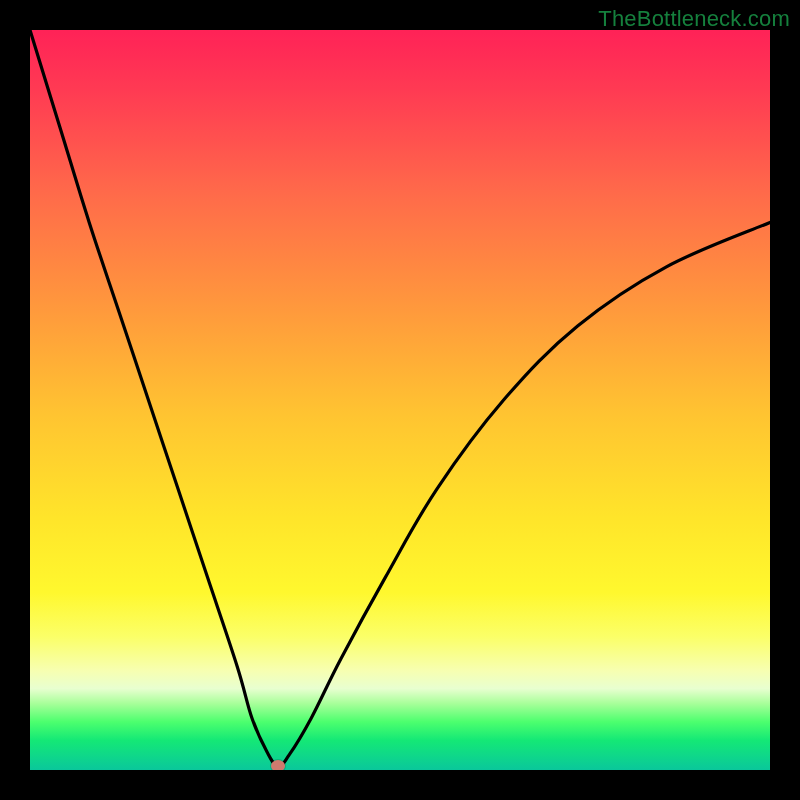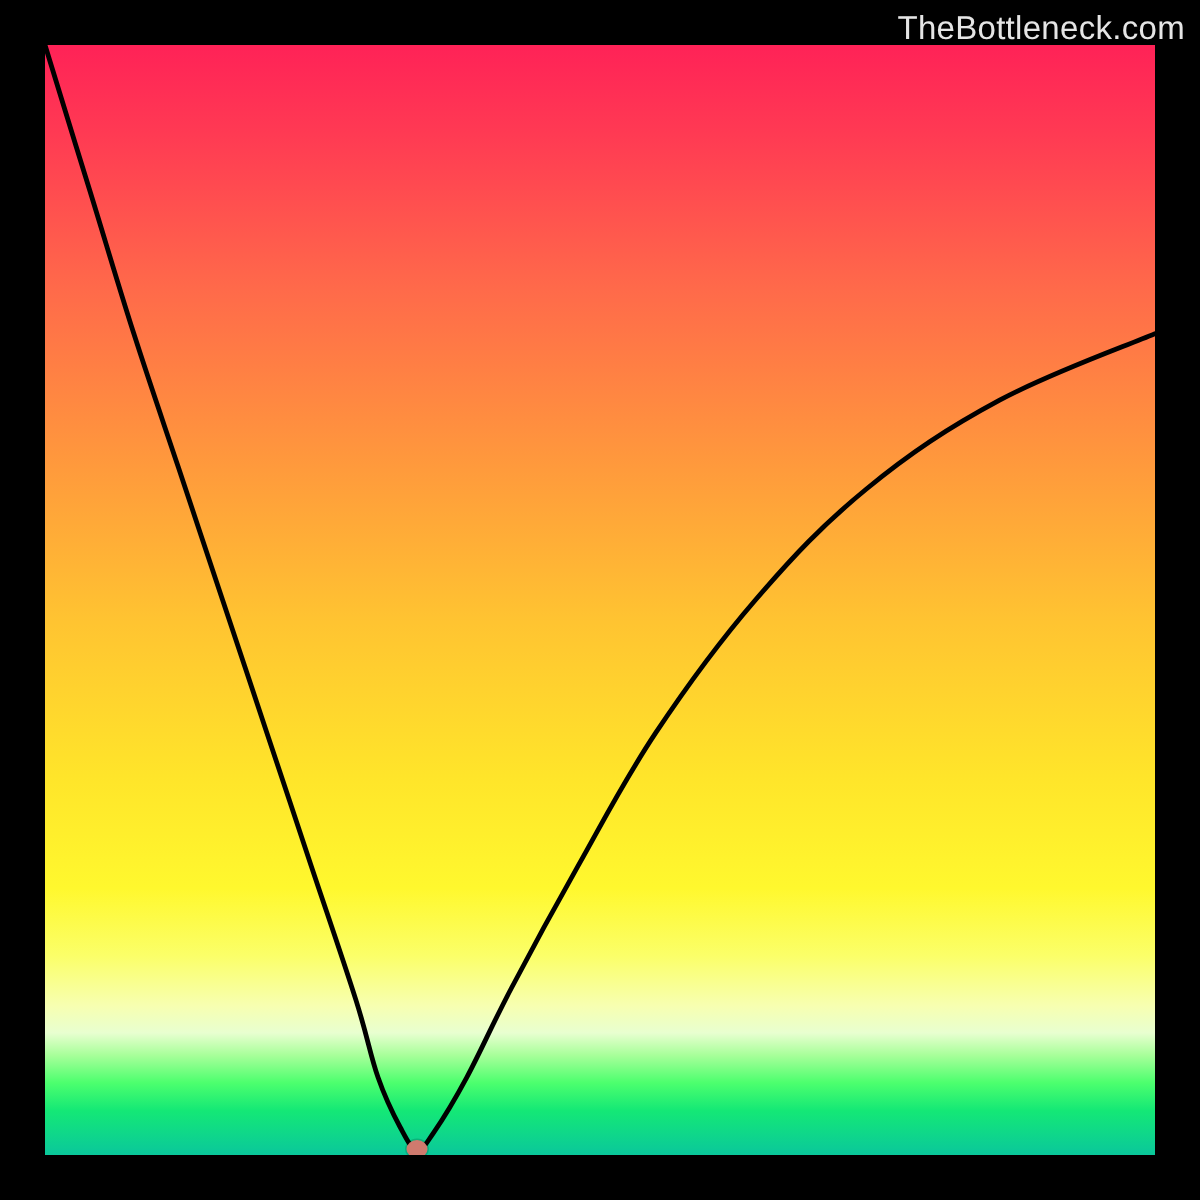--- a/index.html
+++ b/index.html
@@ -39,21 +39,21 @@
       #4cff6e 93.5%,
       #14e876 96%,
       #0fd889 98%,
       #0ac79b 100%
     );
   }
   .watermark {
     position: absolute;
     top: 6px;
     right: 10px;
-    color: #e5e5e5;
+    color: #15803d;
     font-size: 22px;
     letter-spacing: 0.2px;
     font-weight: 400;
     user-select: none;
   }
   svg.curve {
     position: absolute;
     inset: 0;
   }
   .vertex-dot {

